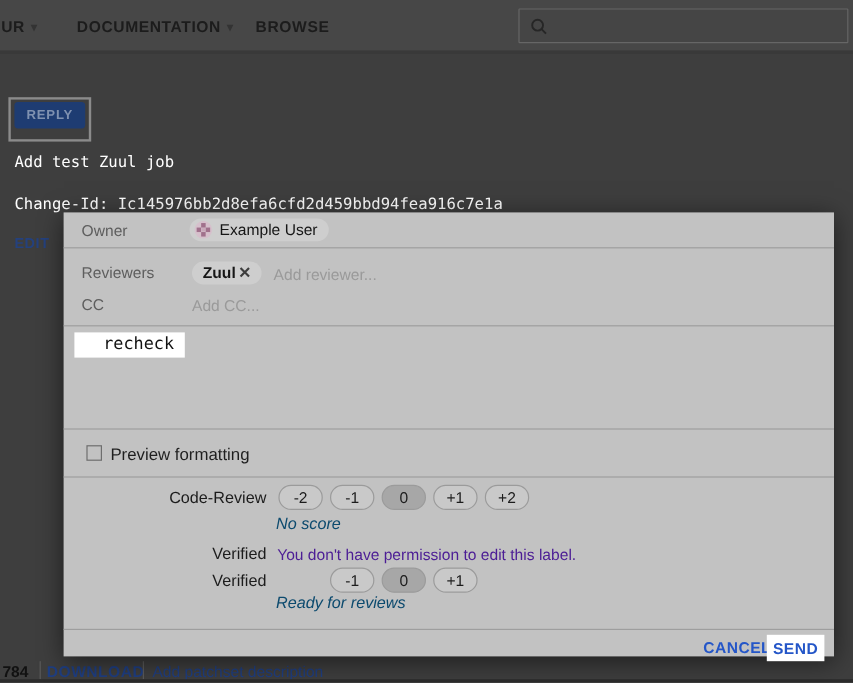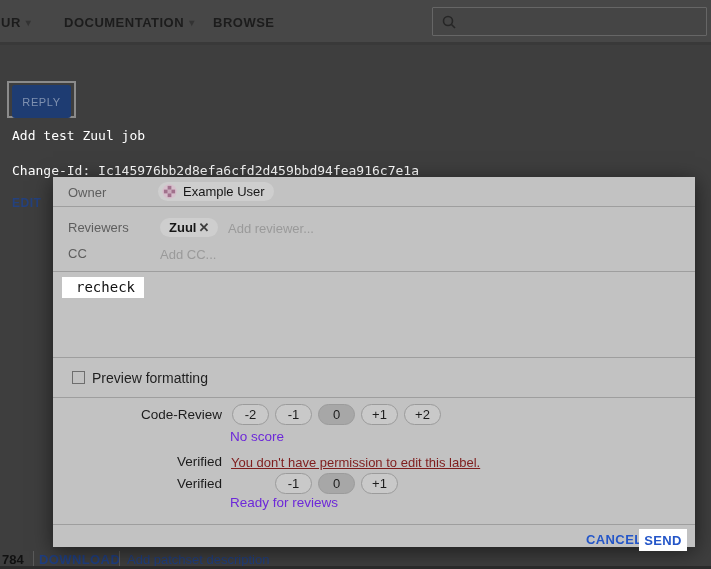--- a/index.html
+++ b/index.html
@@ -31,23 +31,23 @@
     flex:1; border:none; outline:none; background:transparent;
     font-size:13px; color:#ccc; margin-left:6px; font-family:inherit;
   }
 
   
   .reply-focus-ring {
     position:absolute; left:7px; top:81px; width:69px; height:37px;
     border:2px solid #8b8b8b;
   }
   .reply-btn {
-    position:absolute; left:12px; top:85px; width:59px; height:33px;
+    position:absolute; left:12px; top:85px; width:59px; height:22px;
     background:#1e3c72; border:none; border-radius:3px;
-    color:#7f91b0; font-size:11px; font-weight:400; letter-spacing:0.6px;
+    color:#7f91b0; font-size:11px; font-weight:700; letter-spacing:0.6px;
     font-family:inherit; cursor:pointer;
   }
   .mono-line {
     position:absolute; left:12px;
     font-family:"DejaVu Sans Mono", monospace;
     font-size:13px; color:#ffffff; white-space:pre;
   }
   .edit-link {
     position:absolute; left:12px; top:196px;
     font-size:12px; font-weight:700; letter-spacing:0.5px;
@@ -97,21 +97,21 @@
     font-size:13px; color:#161616; white-space:nowrap;
   }
   .chip .avatar { width:15px; height:15px; border-radius:50%; margin:0 6px 0 -5px; display:block; }
   .chip-x {
     font-size:13px; font-weight:700; color:#3d3d3d; margin-left:2px; cursor:pointer;
   }
   .placeholder-text { position:absolute; color:#9a9a9a; font-size:13px; }
 
   .message-box {
     position:absolute; left:9px; top:5px;
-    background:#ffffff; padding:2px 9px 3px 14px;
+    background:#ffffff; padding:2px 9px 3px 24px;
     font-family:"DejaVu Sans Mono", monospace; font-size:14px; color:#111;
   }
 
   .checkbox {
     position:absolute; left:19px; top:13px; width:13px; height:13px;
     border:1px solid #6e6e6e; background:transparent; cursor:pointer;
   }
   .preview-label { position:absolute; left:39px; top:12px; font-size:14px; color:#1f1f1f; }
 
   .vote-row { position:absolute; left:0; width:642px; height:22px; }
@@ -121,23 +121,23 @@
   }
   .pills { position:absolute; top:0; display:flex; }
   .pill {
     width:37px; height:21px; margin-right:6px;
     border:1px solid #9b9b9b; border-radius:11px; background:#c9c9c9;
     font-size:13px; color:#1c1c1c; font-family:inherit; cursor:pointer;
     display:flex; align-items:center; justify-content:center;
   }
   .pill.selected { background:#a7a7a7; }
   .vote-note {
-    position:absolute; left:177px; color:#6d28d9; font-size:13.5px;
-  }
-  .perm-text { position:absolute; left:178px; color:#7f1d1d; font-size:13px;text-decoration:underline; }
+    position:absolute; left:177px; font-style:italic; color:#0c4a6e; font-size:13.5px;
+  }
+  .perm-text { position:absolute; left:178px; color:#4c1d95; font-size:13px; }
 
   .cancel-btn {
     position:absolute; left:525px; top:4px; padding:3px 8px;
     background:transparent; border:none; font-family:inherit;
     font-size:13px; font-weight:700; letter-spacing:0.4px; color:#2456c8; cursor:pointer;
   }
   .send-btn {
     position:absolute; left:586px; top:4px; width:48px; height:22px;
     background:#ffffff; border:none; font-family:inherit;
     font-size:13px; font-weight:700; letter-spacing:0.4px; color:#2456c8; cursor:pointer;

